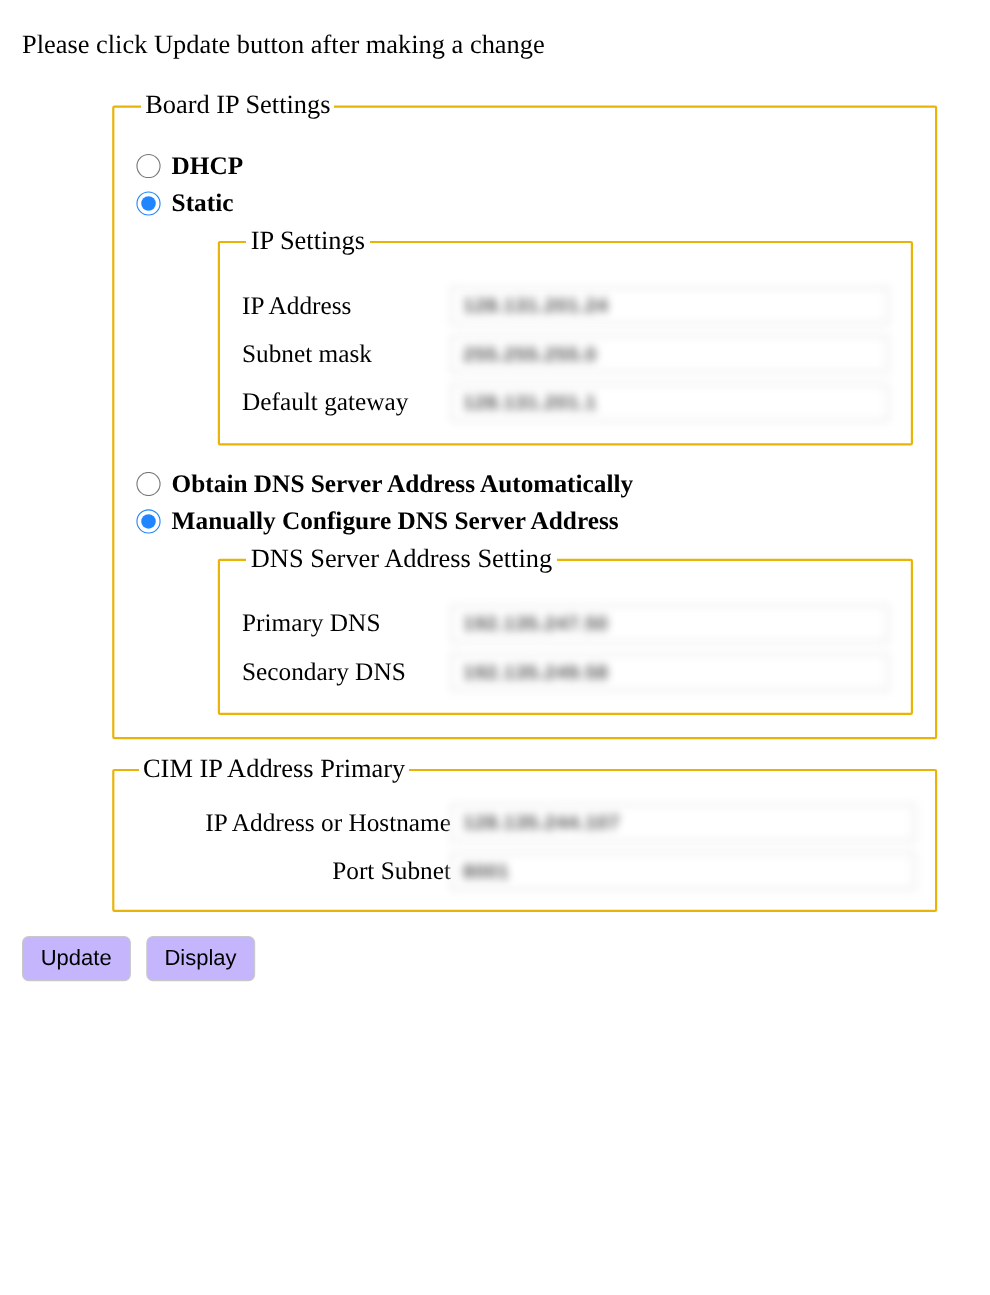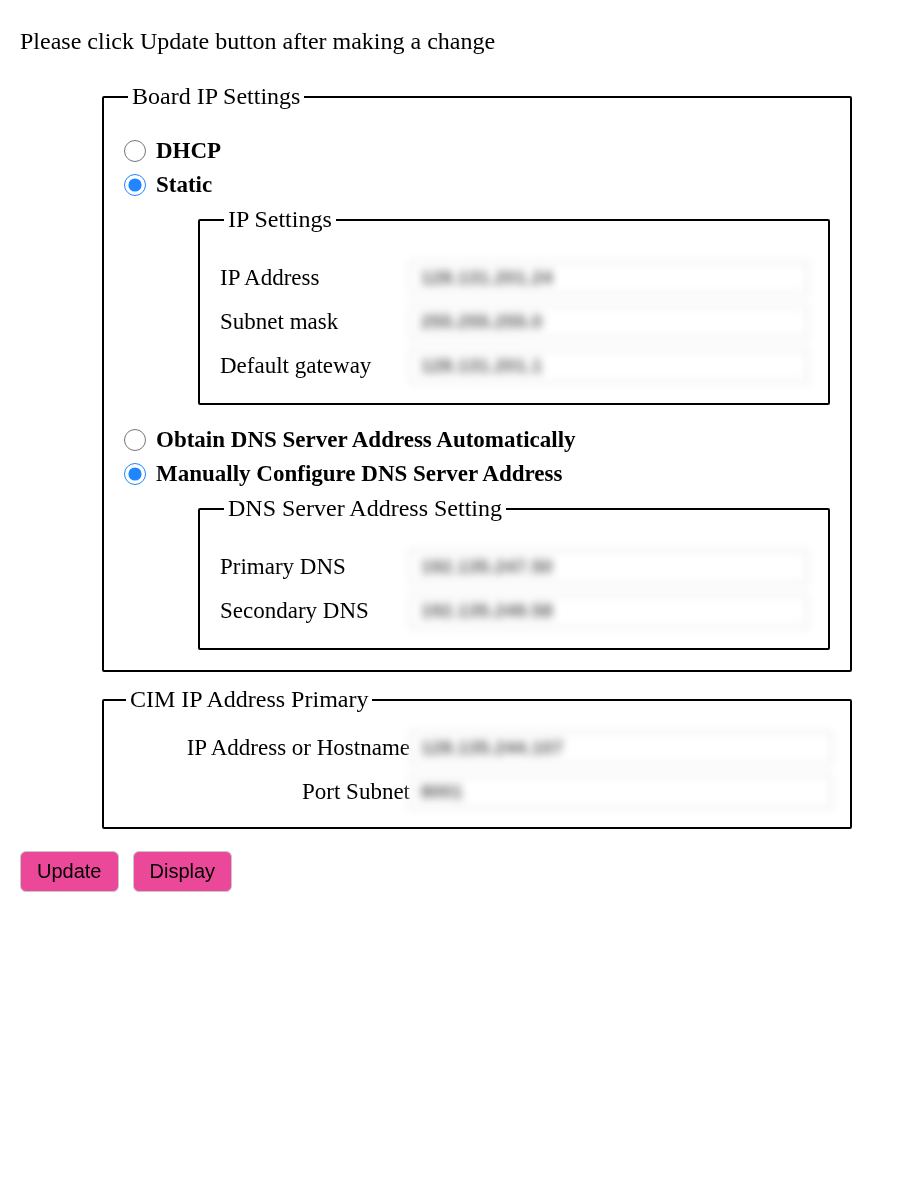--- a/index.html
+++ b/index.html
@@ -1,39 +1,39 @@
 <!DOCTYPE html>
 <html><head>
   <meta charset="utf-8">
   <style>
     * { box-sizing: border-box; margin: 0; padding: 0; }
     body { font-family: Georgia, 'Times New Roman', serif; font-size: 22px; color: #000; background: #fff; padding: 28px 20px; width: 900px; }
     .instruction { margin-bottom: 28px; font-size: 24px; }
-    fieldset { border: 2px solid #000000; border-radius: 2px; padding: 28px 20px 20px 20px; margin: 0; }
+    fieldset { border: 2px solid #eab308; border-radius: 2px; padding: 28px 20px 20px 20px; margin: 0; }
     legend { font-size: 24px; padding: 0 4px; margin-left: 4px; }
     .outer-fieldset { margin-left: 82px; margin-right: 28px; margin-bottom: 14px; }
     .inner-fieldset { margin-left: 74px; margin-top: 8px; }
     .cim-fieldset { margin-left: 82px; margin-right: 28px; margin-bottom: 22px; padding: 18px 18px 18px 18px; }
     .row { display: flex; align-items: center; margin-bottom: 10px; }
     .row:last-child { margin-bottom: 0; }
     .row label.field-label { min-width: 186px; font-size: 23px; }
     .row-cim label.field-label { min-width: 288px; font-size: 23px; text-align: right; }
     input[type="text"] { font-family: Arial, sans-serif; font-size: 18px; padding: 6px 10px; border: 1px solid #d0d0d0; background: #fff; height: 34px; flex: 1; min-width: 0; color: #555; letter-spacing: 0.5px; }
     .hostname-row { margin-bottom: 12px; }
     .hostname-row label.field-label { min-width: 112px; }
     .hostname-wrapper { position: relative; flex: 1; display: flex; }
     .hostname-wrapper input { width: 100%; padding-right: 40px; }
     .contact-icon { position: absolute; right: 8px; top: 50%; transform: translateY(-50%); width: 24px; height: 18px; pointer-events: none; }
     .radio-row { display: flex; align-items: center; margin-bottom: 8px; }
     .radio-row input[type="radio"] { width: 22px; height: 22px; margin-right: 10px; accent-color: #1f86ff; }
     .radio-row span { font-size: 23px; font-weight: bold; }
     .radio-group { margin-bottom: 6px; }
     .dns-row label.field-label { min-width: 184px; }
     .buttons { display: flex; gap: 14px; padding-left: 0; }
-    button { font-family: Helvetica, Arial, sans-serif; font-size: 20px; padding: 8px 16px; border: 1px solid #c8c8c8; border-radius: 6px; background: #ec4899; cursor: pointer; }
+    button { font-family: Helvetica, Arial, sans-serif; font-size: 20px; padding: 8px 16px; border: 1px solid #c8c8c8; border-radius: 6px; background: #c4b5fd; cursor: pointer; }
     .blur { filter: blur(4px); color: #666; font-weight: bold; }
     .short-input { flex: 0 0 310px; }
     .inner-fieldset .row label.field-label { min-width: 190px; }
   </style>
 </head>
 <body>
 
 <div class="instruction">Please click Update button after making a change</div>
 
 <fieldset class="outer-fieldset">

